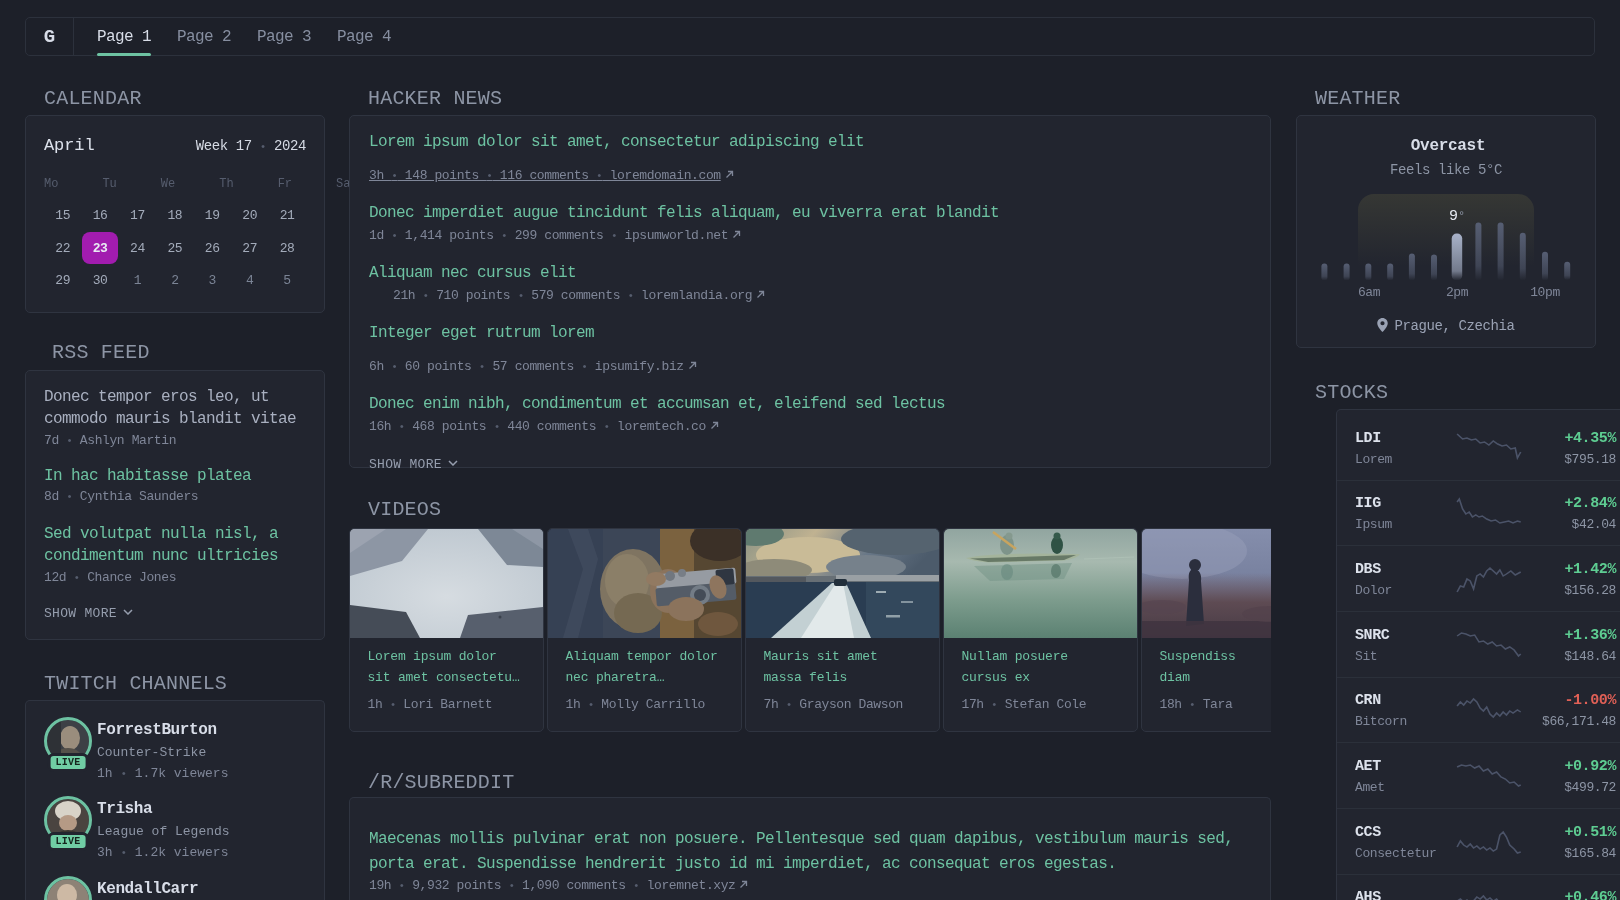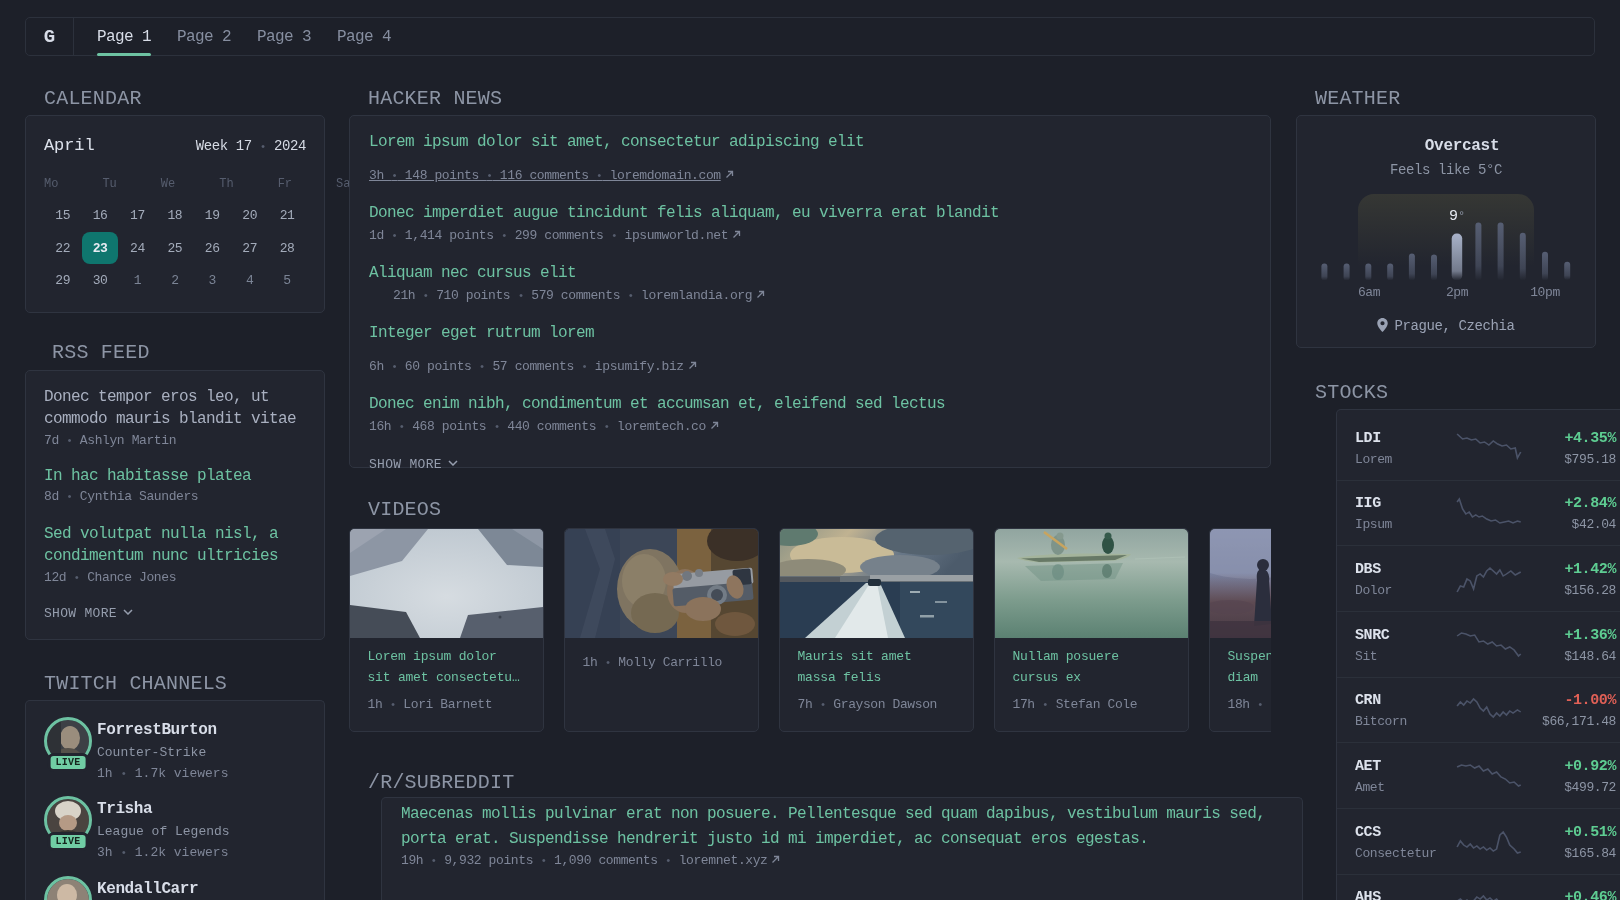--- a/index.html
+++ b/index.html
@@ -74,21 +74,21 @@
       <div class="cal-c cal-d">16</div>
       <div class="cal-c cal-d">17</div>
       <div class="cal-c cal-d">18</div>
       <div class="cal-c cal-d">19</div>
       <div class="cal-c cal-d">20</div>
       <div class="cal-c cal-d">21</div>
   </div>
   <div style="display:flex; margin-top:0.5px; font-size:13px; letter-spacing:-0.4px; color:#a3abba; align-items:center;">
     <div class="cal-c cal-d">22</div>
       <div class="cal-c cal-d">
-        <span style="display:inline-flex; width:36px; height:32px; align-items:center; justify-content:center; background:#0f766e; border-radius:8px; color:#e8ebf2; font-weight:bold;">23</span>
+        <span style="display:inline-flex; width:36px; height:32px; align-items:center; justify-content:center; background:#a21caf; border-radius:8px; color:#e8ebf2; font-weight:bold;">23</span>
       </div>
       <div class="cal-c cal-d">24</div>
       <div class="cal-c cal-d">25</div>
       <div class="cal-c cal-d">26</div>
       <div class="cal-c cal-d">27</div>
       <div class="cal-c cal-d">28</div>
   </div>
   <div style="display:flex; margin-top:0.5px; font-size:13px; letter-spacing:-0.4px; color:#a3abba;">
     <div class="cal-c cal-d">29</div>
       <div class="cal-c cal-d">30</div>
@@ -203,21 +203,21 @@
             <path d="M1.5 7.5L7 2M3 1.5h4.5V6" stroke="#7f8698" stroke-width="1.3" fill="none"></path>
           </svg></span></div>
   </div>
   <div class="showmore" style="margin-top:21px;">SHOW MORE<svg class="chev" width="10" height="6" viewBox="0 0 10 6">
         <path d="M1 1l4 4 4-4" stroke="#969eae" stroke-width="1.5" fill="none"></path>
       </svg></div>
 </div>
 
 <div class="abs label" style="left:368px; top:498px;">VIDEOS</div>
 <div class="abs" style="left:349px; top:528px; width:922px; height:204px; overflow:hidden;">
-  <div style="display:flex; gap:20px;" id="videos">
+  <div style="display:flex; gap:3px;" id="videos">
     <div class="vcard">
       <svg class="vthumb" viewBox="0 0 193 109" preserveAspectRatio="none">
         <defs>
             <radialGradient id="skyc" cx="0.5" cy="0.62" r="0.8">
               <stop offset="0" stop-color="#d6dce1"></stop>
               <stop offset="1" stop-color="#bac4cd"></stop>
             </radialGradient>
           </defs>
         <rect width="193" height="109" fill="url(#skyc)"></rect>
         <polygon points="0,0 78,0 52,32 0,47" fill="#8d96a4"></polygon>
@@ -252,20 +252,21 @@
         <rect x="168" y="40" width="18" height="16" rx="2" fill="#313844" transform="rotate(-5 177 48)"></rect>
         <circle cx="152" cy="66" r="10" fill="#818a94"></circle>
         <circle cx="152" cy="66" r="6" fill="#4a525e"></circle>
         <ellipse cx="138" cy="80" rx="18" ry="12" fill="#9c7f63"></ellipse>
         <ellipse cx="170" cy="58" rx="8" ry="12" fill="#a08266" transform="rotate(-20 170 58)"></ellipse>
         <ellipse cx="108" cy="50" rx="10" ry="7" fill="#a5876a"></ellipse>
         <ellipse cx="170" cy="95" rx="20" ry="12" fill="#7c5f40"></ellipse>
         <rect width="193" height="109" fill="#232834" opacity="0.14"></rect>
       </svg>
       <div class="vbody">
+        <div class="vtitle">Aliquam tempor dolor<br>nec pharetra…</div>
         <div class="vmeta">1h <span class="sep">•</span> Molly Carrillo</div>
       </div>
     </div>
     <div class="vcard">
       <svg class="vthumb" viewBox="0 0 193 109" preserveAspectRatio="none">
         <defs>
             <linearGradient id="sky3" x1="0" y1="0" x2="1" y2="0.25">
               <stop offset="0" stop-color="#8a9284"></stop>
               <stop offset="0.35" stop-color="#c0b291"></stop>
               <stop offset="0.7" stop-color="#687787"></stop>
@@ -348,30 +349,30 @@
       </svg>
       <div class="vbody">
         <div class="vtitle">Suspendiss<br>diam</div>
         <div class="vmeta">18h <span class="sep">•</span> Tara</div>
       </div>
     </div>
   </div>
 </div>
 
 <div class="abs label" style="left:368px; top:771px;">/R/SUBREDDIT</div>
-<div class="abs card" style="left:349px; top:797px; width:922px; height:103px; border-bottom:none; border-radius:5px 5px 0 0; padding:4px 19px;margin-left:32px;">
+<div class="abs card" style="left:349px; top:797px; width:922px; height:103px; border-bottom:none; border-radius:5px 5px 0 0; padding:29px 19px;">
   <div class="title16" style="line-height:25px;">Maecenas mollis pulvinar erat non posuere. Pellentesque sed quam dapibus, vestibulum mauris sed, porta erat. Suspendisse hendrerit justo id mi imperdiet, ac consequat eros egestas.</div>
   <div class="meta" style="margin-top:0px;">19h <span class="sep">•</span> 9,932 points <span class="sep">•</span> 1,090 comments <span class="sep">•</span> loremnet.xyz<span class="arrow"><svg width="9" height="9" viewBox="0 0 9 9">
           <path d="M1.5 7.5L7 2M3 1.5h4.5V6" stroke="#7f8698" stroke-width="1.3" fill="none"></path>
         </svg></span></div>
 </div>
 
 <div class="abs label" style="left:1315px; top:87px;">WEATHER</div>
 <div class="abs card" style="left:1296px; top:115px; width:300px; height:233px;" id="weather">
-  <div style="position:absolute; left:16px; width:298px; top:20px; text-align:center; font-size:16px; font-weight:bold; letter-spacing:-0.3px; line-height:20px;">Overcast</div>
+  <div style="position:absolute; left:2px; width:298px; top:20px; text-align:center; font-size:16px; font-weight:bold; letter-spacing:-0.3px; line-height:20px;">Overcast</div>
   <div style="position:absolute; left:0; width:298px; top:45px; text-align:center; font-size:14px; letter-spacing:-0.4px; color:#8d95a5; line-height:18px;">Feels like 5°C</div>
   <div style="position:absolute; left:61px; top:78px; width:176px; height:88px; border-radius:10px; background:linear-gradient(to bottom, rgba(226,214,96,0.10), rgba(226,214,96,0.0) 82%); border-radius:16px 16px 10px 10px;"></div>
   <svg style="position:absolute; left:0; top:78px;" width="298" height="120" viewBox="0 0 298 120">
     <defs>
       <linearGradient id="barg" x1="0" y1="0" x2="0" y2="1">
           <stop offset="0" stop-color="#565e73"></stop>
           <stop offset="0.75" stop-color="#565e73" stop-opacity="0.55"></stop>
           <stop offset="1" stop-color="#565e73" stop-opacity="0"></stop>
         </linearGradient>
       <linearGradient id="barh" x1="0" y1="0" x2="0" y2="1">

